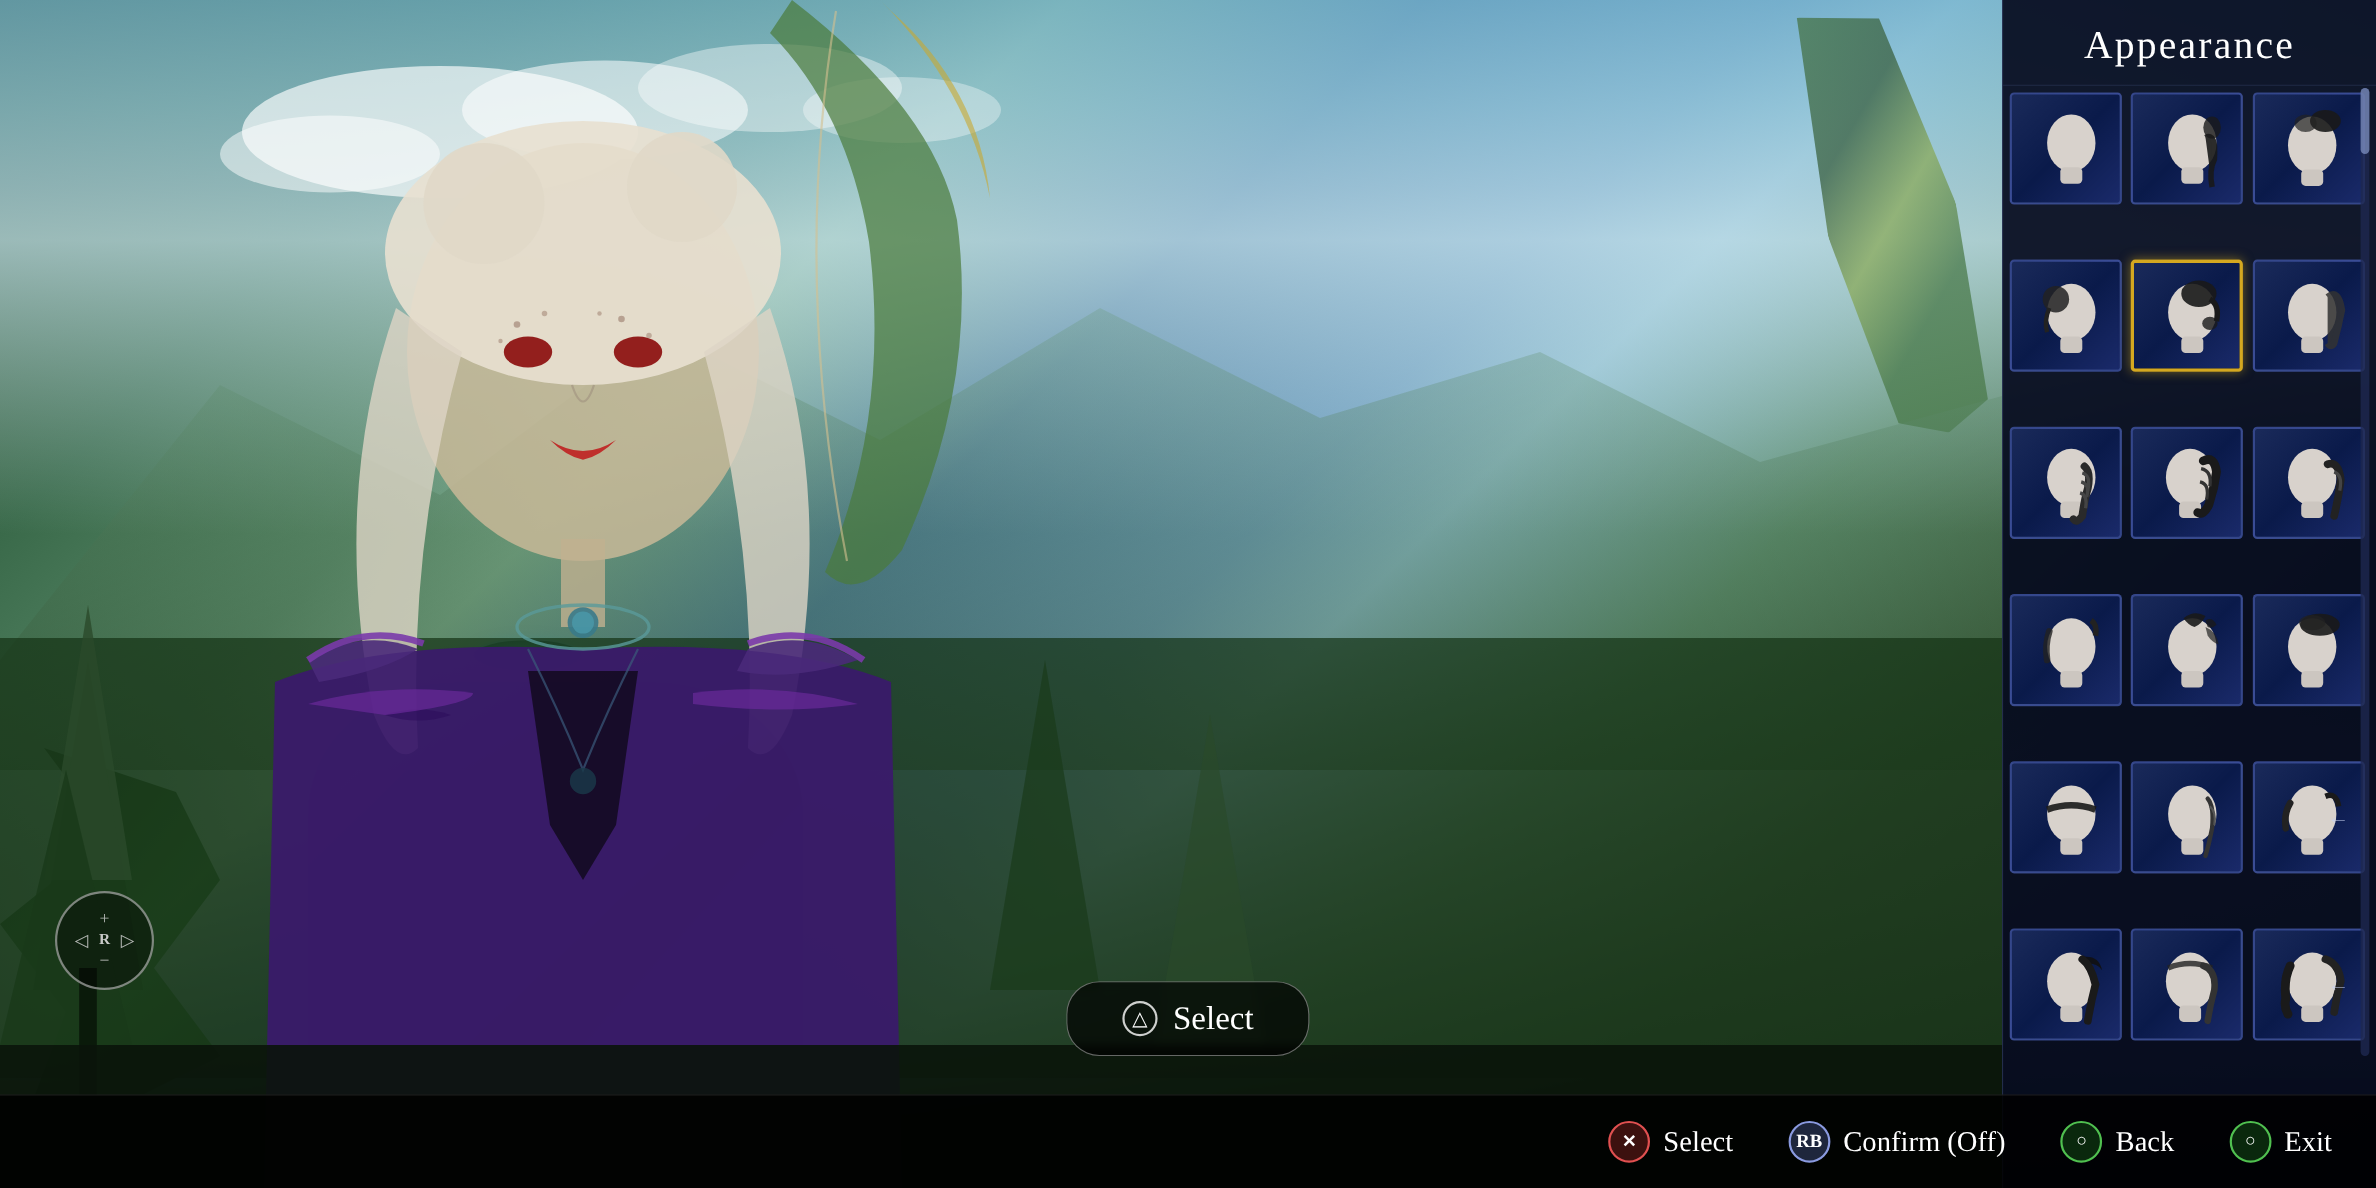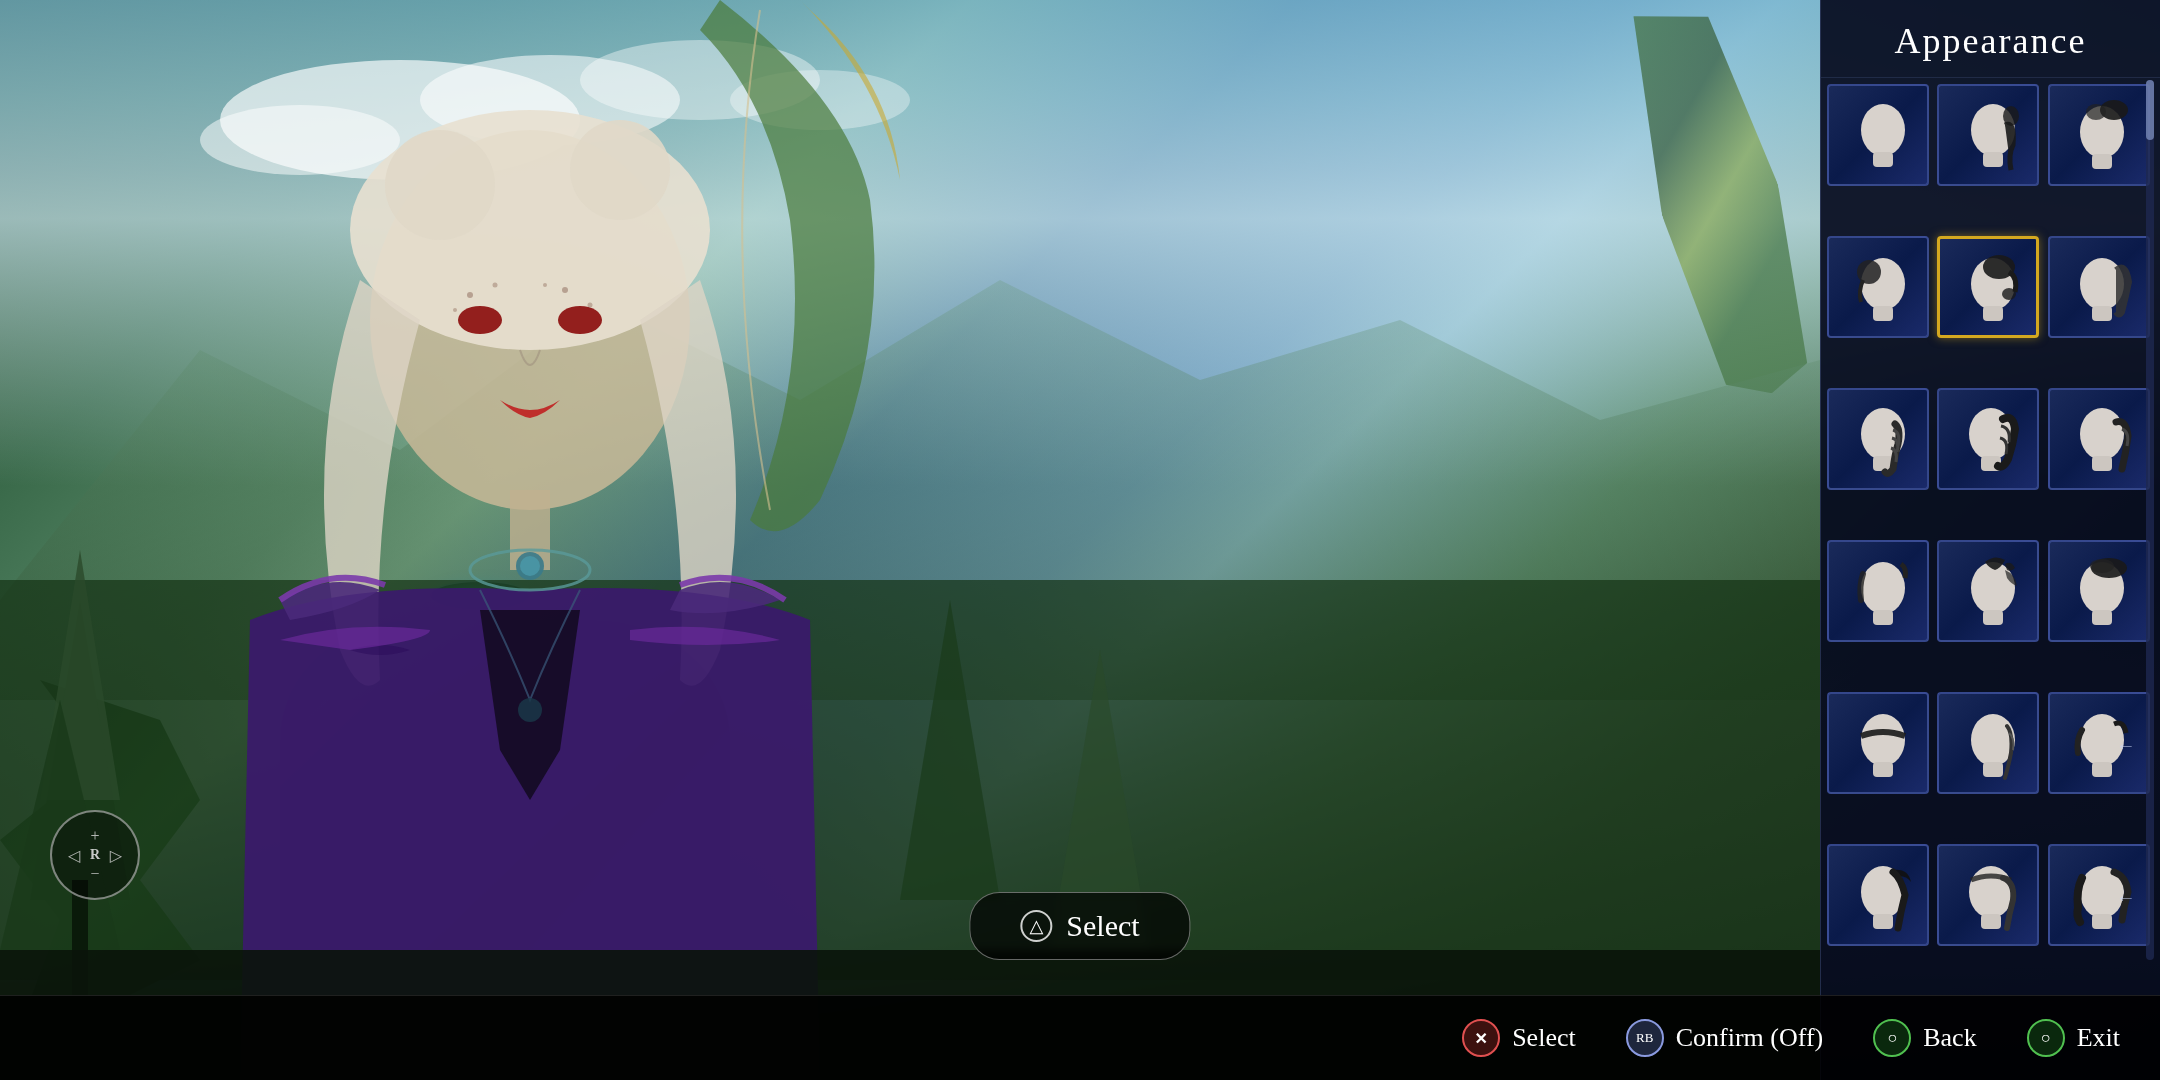--- a/index.html
+++ b/index.html
@@ -633,21 +633,21 @@
     <div id="scroll-thumb"></div>
   </div>
 </div>
 
 <div id="bottom-bar">
   <div class="bottom-action">
     <div class="action-icon cross">✕</div>
     <span>Select</span>
   </div>
   <div class="bottom-action">
-    <div class="action-icon" style="background:rgba(100,120,200,0.3); border-color:#8a9adf; font-size:13px; font-weight:normal;">RB</div>
+    <div class="action-icon" style="background:rgba(100,120,200,0.3); border-color:#8a9adf; font-size:17px; font-weight:bold;">RB</div>
     <span>Confirm (Off)</span>
   </div>
   <div class="bottom-action">
     <div class="action-icon circle">○</div>
     <span>Back</span>
   </div>
   <div class="bottom-action">
     <div class="action-icon circle">○</div>
     <span>Exit</span>
   </div>

